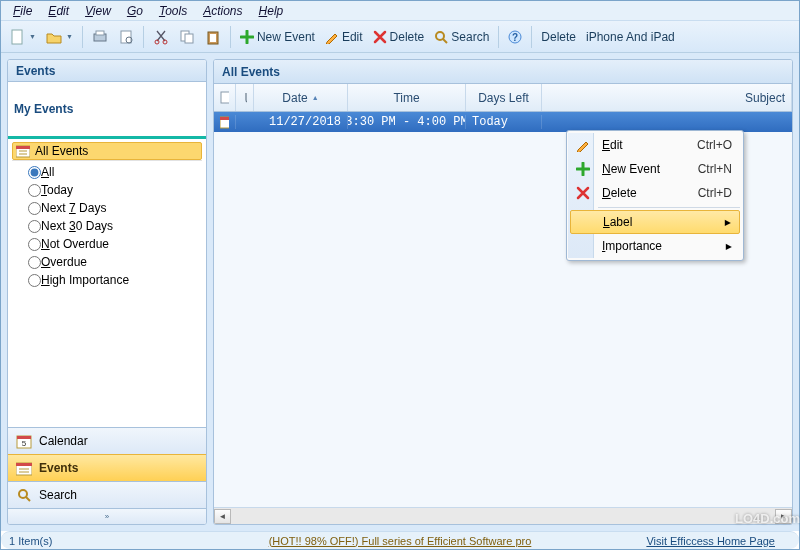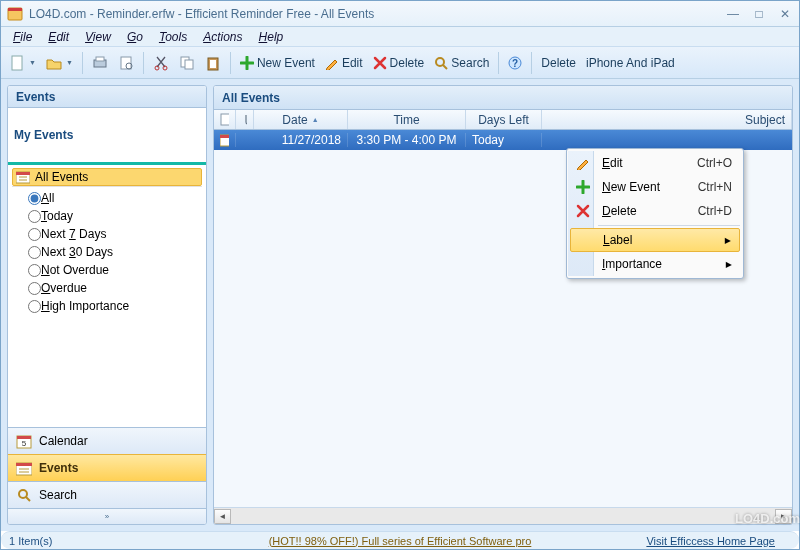--- a/index.html
+++ b/index.html
@@ -44,26 +44,26 @@
   .sb-nav { height: 27px; border-top: 1px solid #a7c1dc; display: flex; align-items: center; gap: 7px; padding: 0 8px; cursor: pointer; background: linear-gradient(#f0f6fc,#dde9f7); }
   .sb-nav.active { background: linear-gradient(#ffe8a0,#ffd054); font-weight: bold; color: #41300a; border-top-color:#e8b43a; }
   .sb-chev { height: 16px; border-top: 1px solid #a7c1dc; background: linear-gradient(#f0f6fc,#dde9f7); display:flex; justify-content:center; align-items:center; font-size:8px; color:#4a6e8f; }
 
   
   .content { flex: 1; background: #fff; border: 1px solid #a7c1dc; border-radius: 3px; display: flex; flex-direction: column; overflow: hidden; }
   .content-hdr { height: 24px; background: linear-gradient(#e4effa,#cfe2f5); padding: 0 8px; display: flex; align-items: center; color: #1a4c7f; font-weight: bold; border-bottom: 1px solid #a7c1dc; }
 
   
   .grid { flex: 1; display: flex; flex-direction: column; }
-  .grid-hdr { display: flex; height: 20px; background: linear-gradient(#f6fafe,#e0ecf8); border-bottom: 1px solid #a7c1dc; }
+  .grid-hdr { display: flex; height: 28px; background: linear-gradient(#f6fafe,#e0ecf8); border-bottom: 1px solid #a7c1dc; }
   .grid-hdr .gh { border-right: 1px solid #c7d9eb; padding: 0 6px; display: flex; align-items: center; justify-content: center; color: #2a4d72; gap:4px; }
   .grid-body { flex: 1; overflow: auto; position: relative; background: #f3f8fd; }
   .row { display: flex; height: 20px; align-items: center; font-size: 12px; }
   .row.sel { background: linear-gradient(#4a89d6,#2f6cbf); color: #fff; }
-  .row .cell { border-right: 1px solid rgba(255,255,255,0.15); padding: 0 6px; display: flex; align-items: center; justify-content: center; overflow: hidden; white-space: nowrap; }
+  .row .cell { border-right: 1px solid rgba(255,255,255,0.15); padding: 0 6px; display: flex; align-items: center; justify-content: center; overflow: hidden; white-space: nowrap; font-family: Liberation Mono, monospace; }
   .row .cell.l { justify-content: flex-start; }
   .row .cell.r { justify-content: flex-end; }
   .w-ico { width: 22px; } .w-att { width: 18px; } .w-date { width: 94px; } .w-time { width: 118px; } .w-days { width: 76px; } .w-subj { flex: 1; }
 
   .sort-asc { font-size:7px; color:#5683b7; }
 
   
   .ctxmenu { position: absolute; top: 18px; left: 352px; width: 178px; background: #fafafa; border: 1px solid #9fb8d4; box-shadow: 2px 2px 4px rgba(0,0,0,0.25); border-radius: 3px; padding: 2px 1px; z-index: 10; }
   .ctx-gutter { position:absolute; left:1px; top:2px; bottom:2px; width:26px; background:linear-gradient(#eaf2fb,#dde9f7); border-right:1px solid #c7d9eb;}
   .ctxitem { position: relative; height: 24px; display: flex; align-items: center; padding-left: 32px; gap: 4px; cursor: pointer; margin:0 2px; border-radius:2px; }
@@ -87,34 +87,20 @@
 
   .watermark { position: absolute; right: 0; bottom: 24px; color: rgba(255,255,255,0.75); font-size: 13px; font-weight: bold; text-shadow: 0 0 3px rgba(0,0,0,0.4); pointer-events:none; }
 
   svg { display: block; }
 </style>
 </head>
 <body>
 
 <div class="window">
 
-  <div class="titlebar">
-    <span class="app-icon">
-      <svg width="16" height="16">
-          <rect x="1" y="2" width="14" height="12" rx="1" fill="#f6c560" stroke="#c78b1a"></rect>
-          <rect x="1" y="2" width="14" height="3" fill="#d13c3c"></rect>
-        </svg>
-    </span>
-    <span class="title">LO4D.com - Reminder.erfw - Efficient Reminder Free - All Events</span>
-    <div class="winbtns">
-      <span class="winbtn">—</span>
-      <span class="winbtn">□</span>
-      <span class="winbtn">✕</span>
-    </div>
-  </div>
 
   <div class="menubar">
     <span><u>F</u>ile</span>
     <span><u>E</u>dit</span>
     <span><u>V</u>iew</span>
     <span><u>G</u>o</span>
     <span><u>T</u>ools</span>
     <span><u>A</u>ctions</span>
     <span><u>H</u>elp</span>
   </div>

